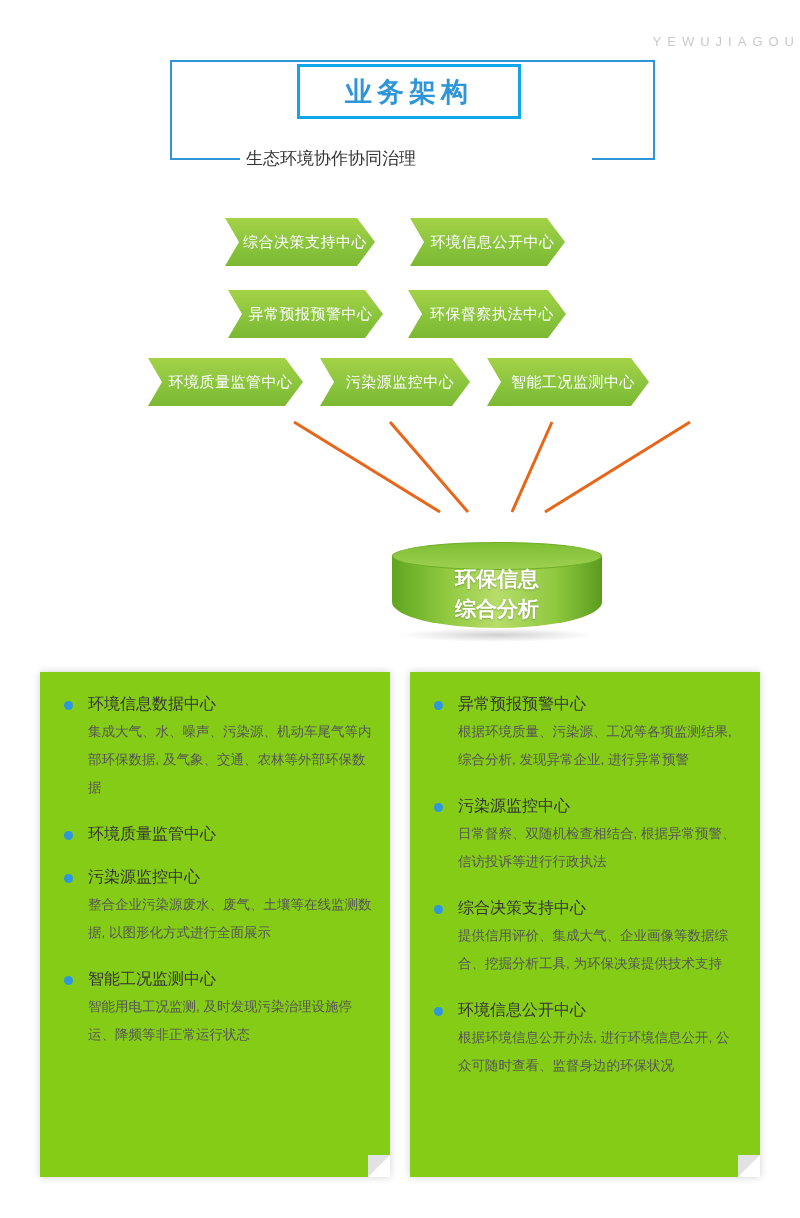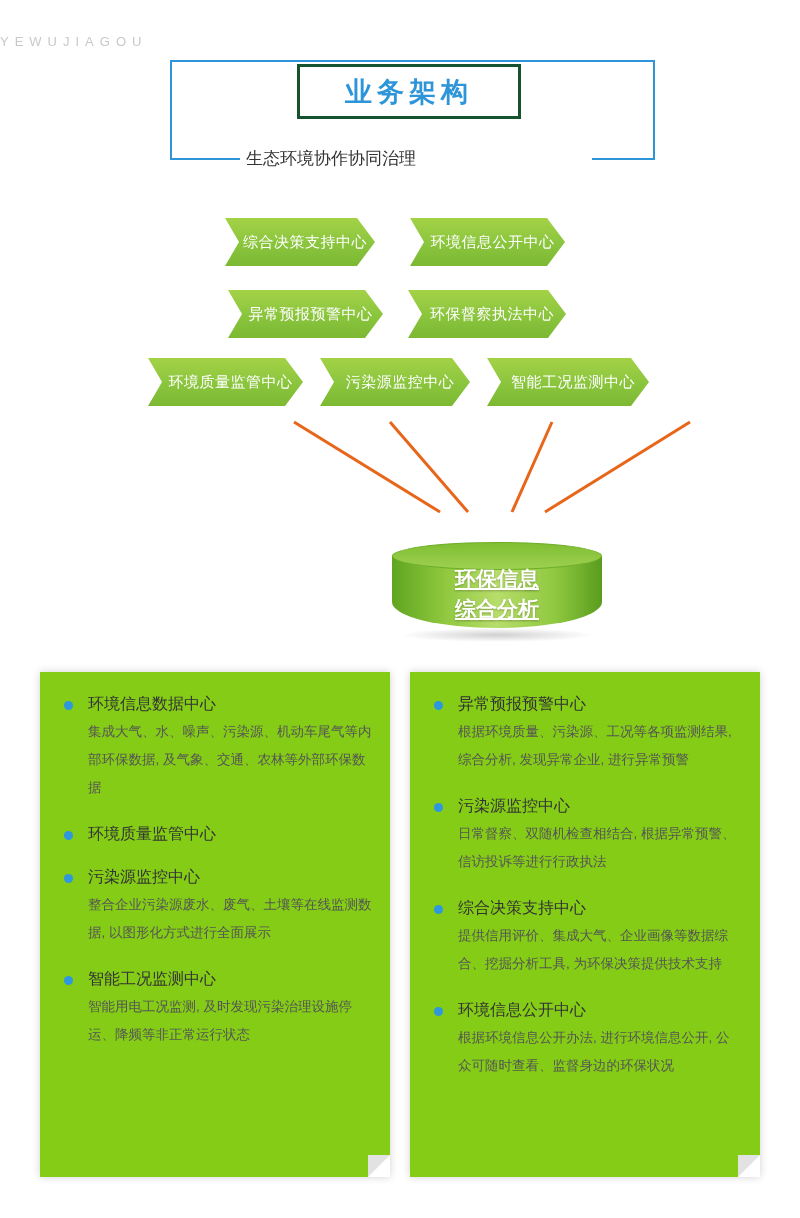--- a/index.html
+++ b/index.html
@@ -8,31 +8,31 @@
     background:#ffffff;
     font-family:"Liberation Sans","DejaVu Sans",sans-serif;
     position:relative;
     overflow:hidden;
   }
   
   .header{
     position:absolute;top:0;left:0;width:800px;height:200px;
   }
   .pinyin{
-    position:absolute;top:34px;left:0;width:800px;text-align:left;
+    position:absolute;top:34px;left:0;width:800px;text-align:right;
     font-size:13px;letter-spacing:6px;color:#c9c9c9;
   }
   .frame{
     position:absolute;top:60px;left:170px;width:485px;height:100px;
     border:2px solid #2d95d8;
     box-sizing:border-box;
   }
   .title-box{
     position:absolute;top:64px;left:297px;width:224px;height:55px;
-    border:3px solid #14532d;
+    border:3px solid #0ea5e9;
     background:#ffffff;
     box-sizing:border-box;
     display:flex;align-items:center;justify-content:center;
   }
   .title-box span{
     font-size:27px;color:#2d95d8;letter-spacing:5px;font-weight:bold;
   }
   .subtitle{
     position:absolute;top:146px;left:240px;width:340px;
     background:#ffffff;text-align:left;
@@ -68,21 +68,20 @@
     position:absolute;top:0;left:0;width:210px;height:28px;
     border-radius:50%;
     background:linear-gradient(to bottom,#7fbe33,#9ed051);
     border:1px solid #6fae27;
     box-sizing:border-box;
   }
   .cyl-label{
     position:absolute;top:22px;left:0;width:210px;text-align:center;
     color:#ffffff;font-size:21px;line-height:30px;font-weight:bold;
     text-shadow:0 1px 2px rgba(0,0,0,.25);
-    text-decoration:underline;
   }
   .cyl-shadow{
     position:absolute;top:86px;left:8px;width:194px;height:14px;
     background:radial-gradient(ellipse at center, rgba(120,120,120,.35) 0%, rgba(255,255,255,0) 70%);
   }
 
   
   .panels{
     position:absolute;top:672px;left:0;width:800px;height:530px;
   }

